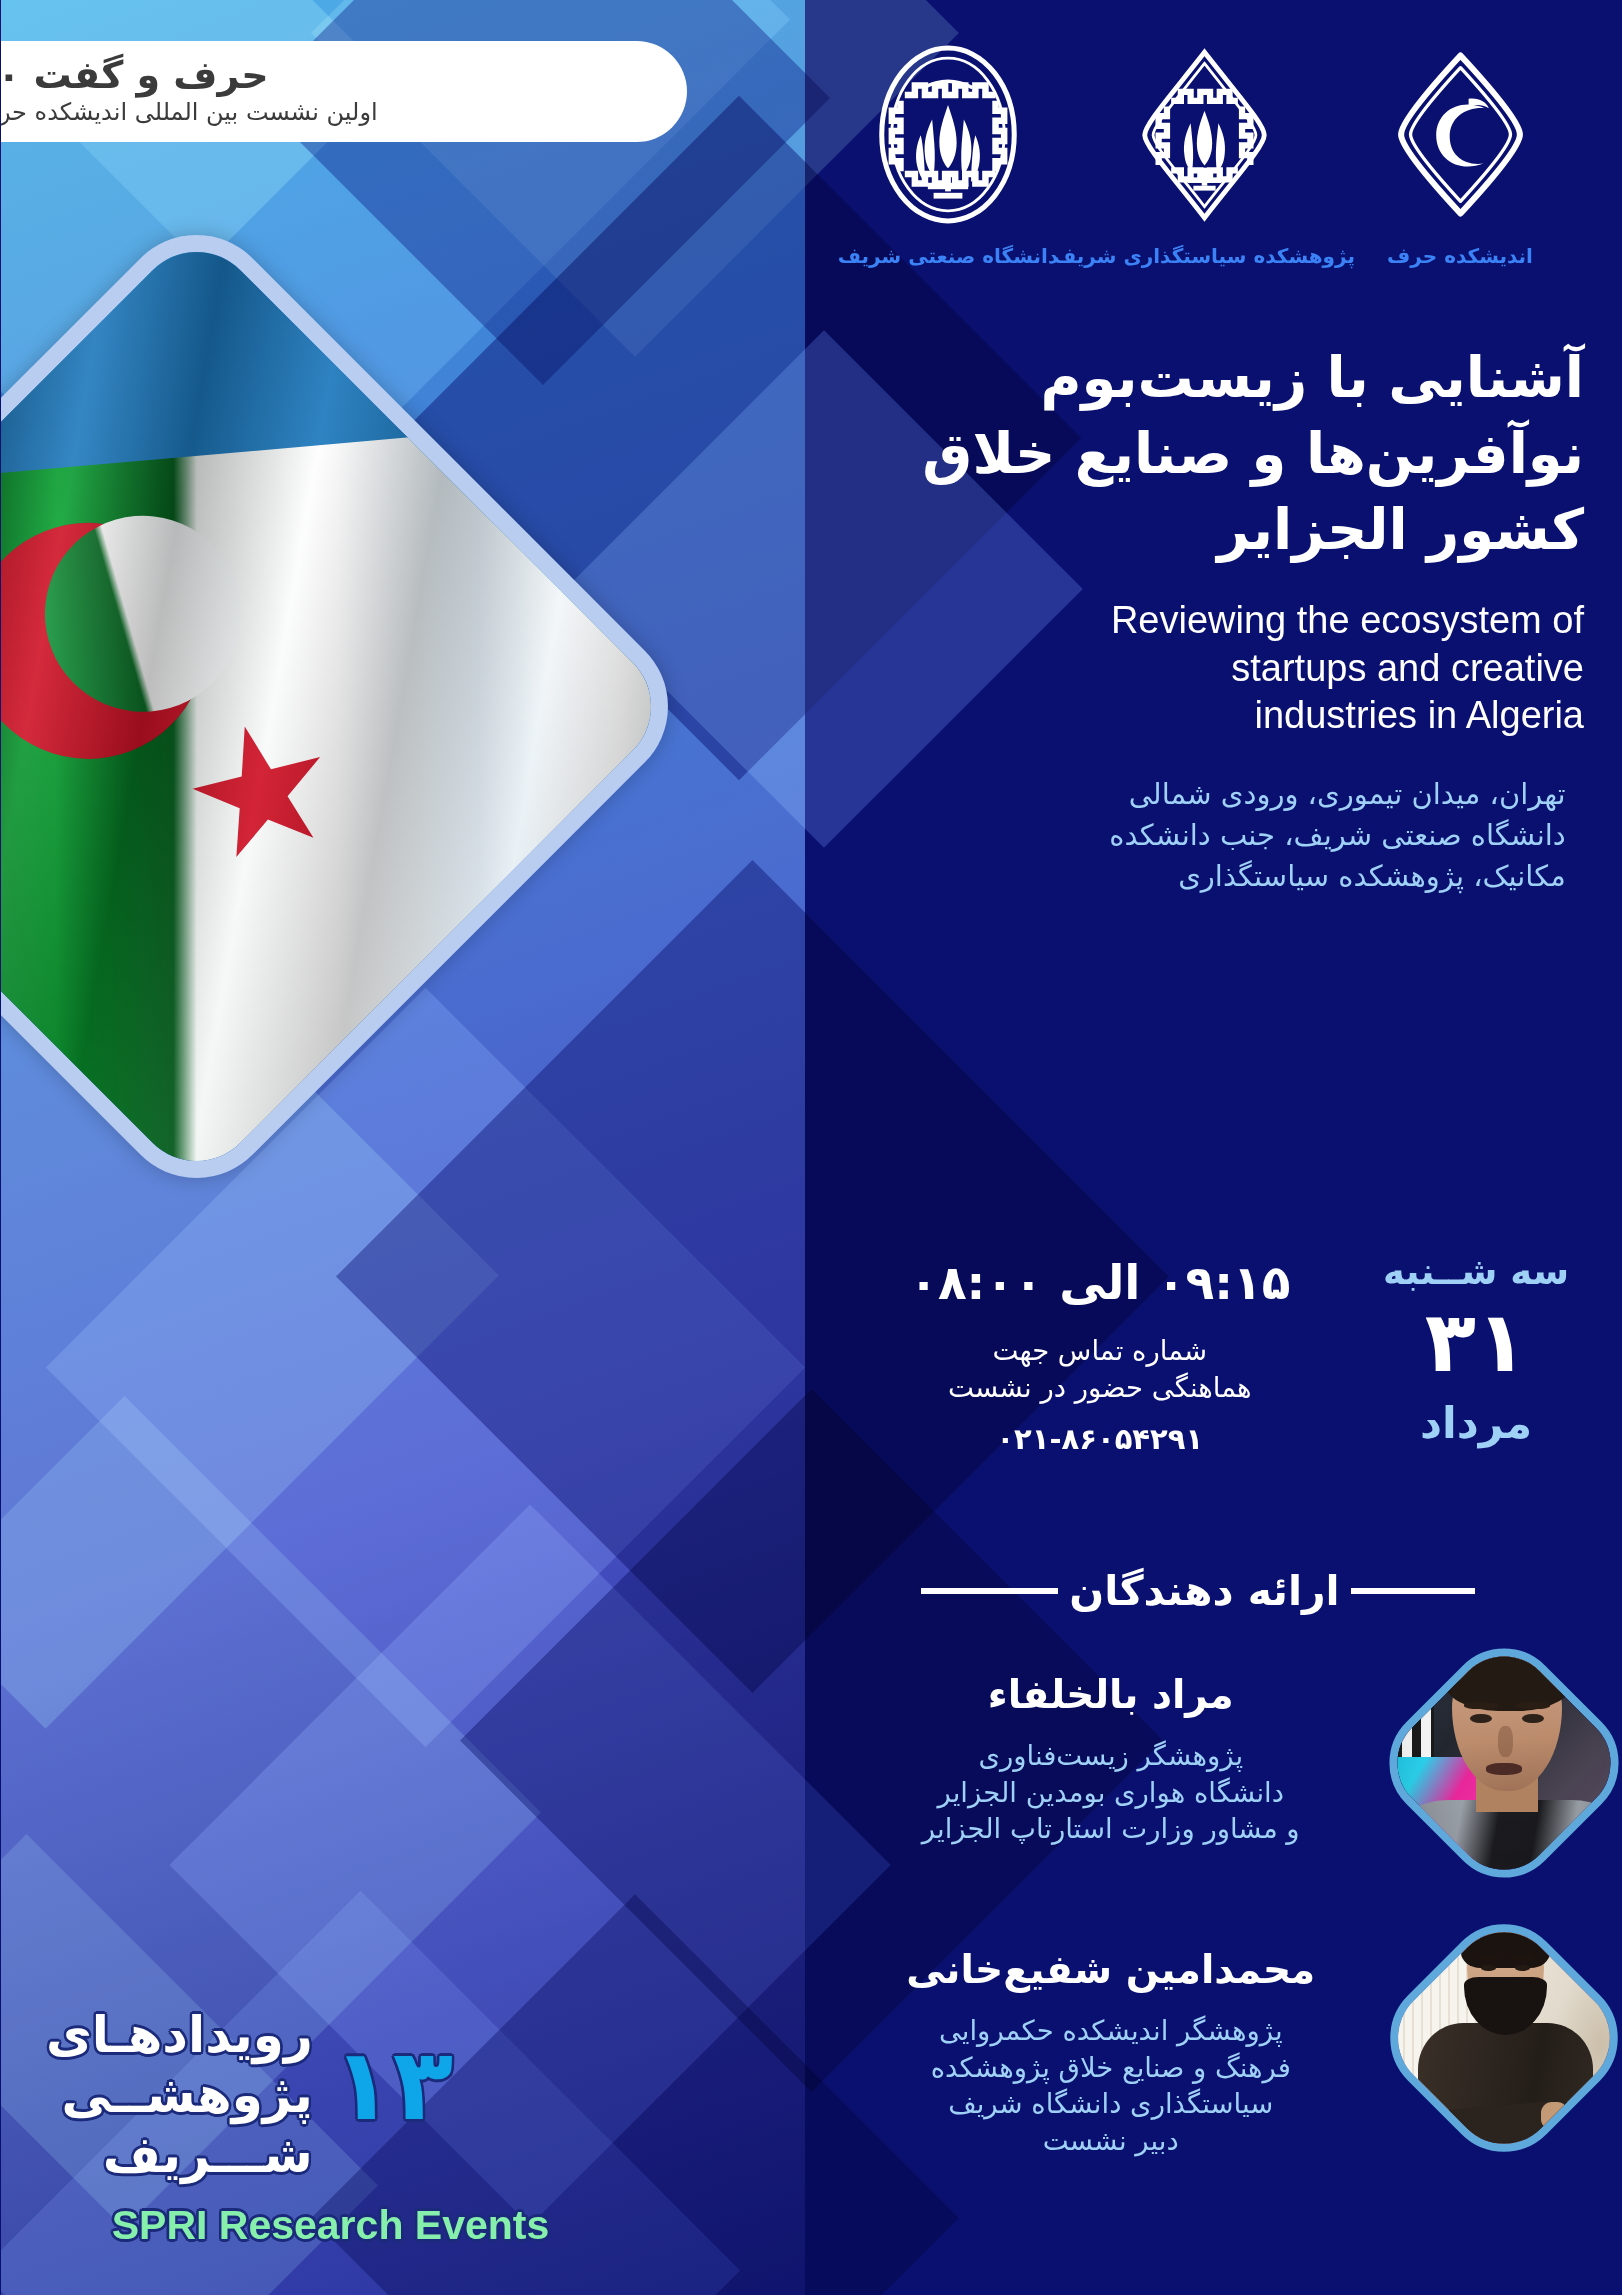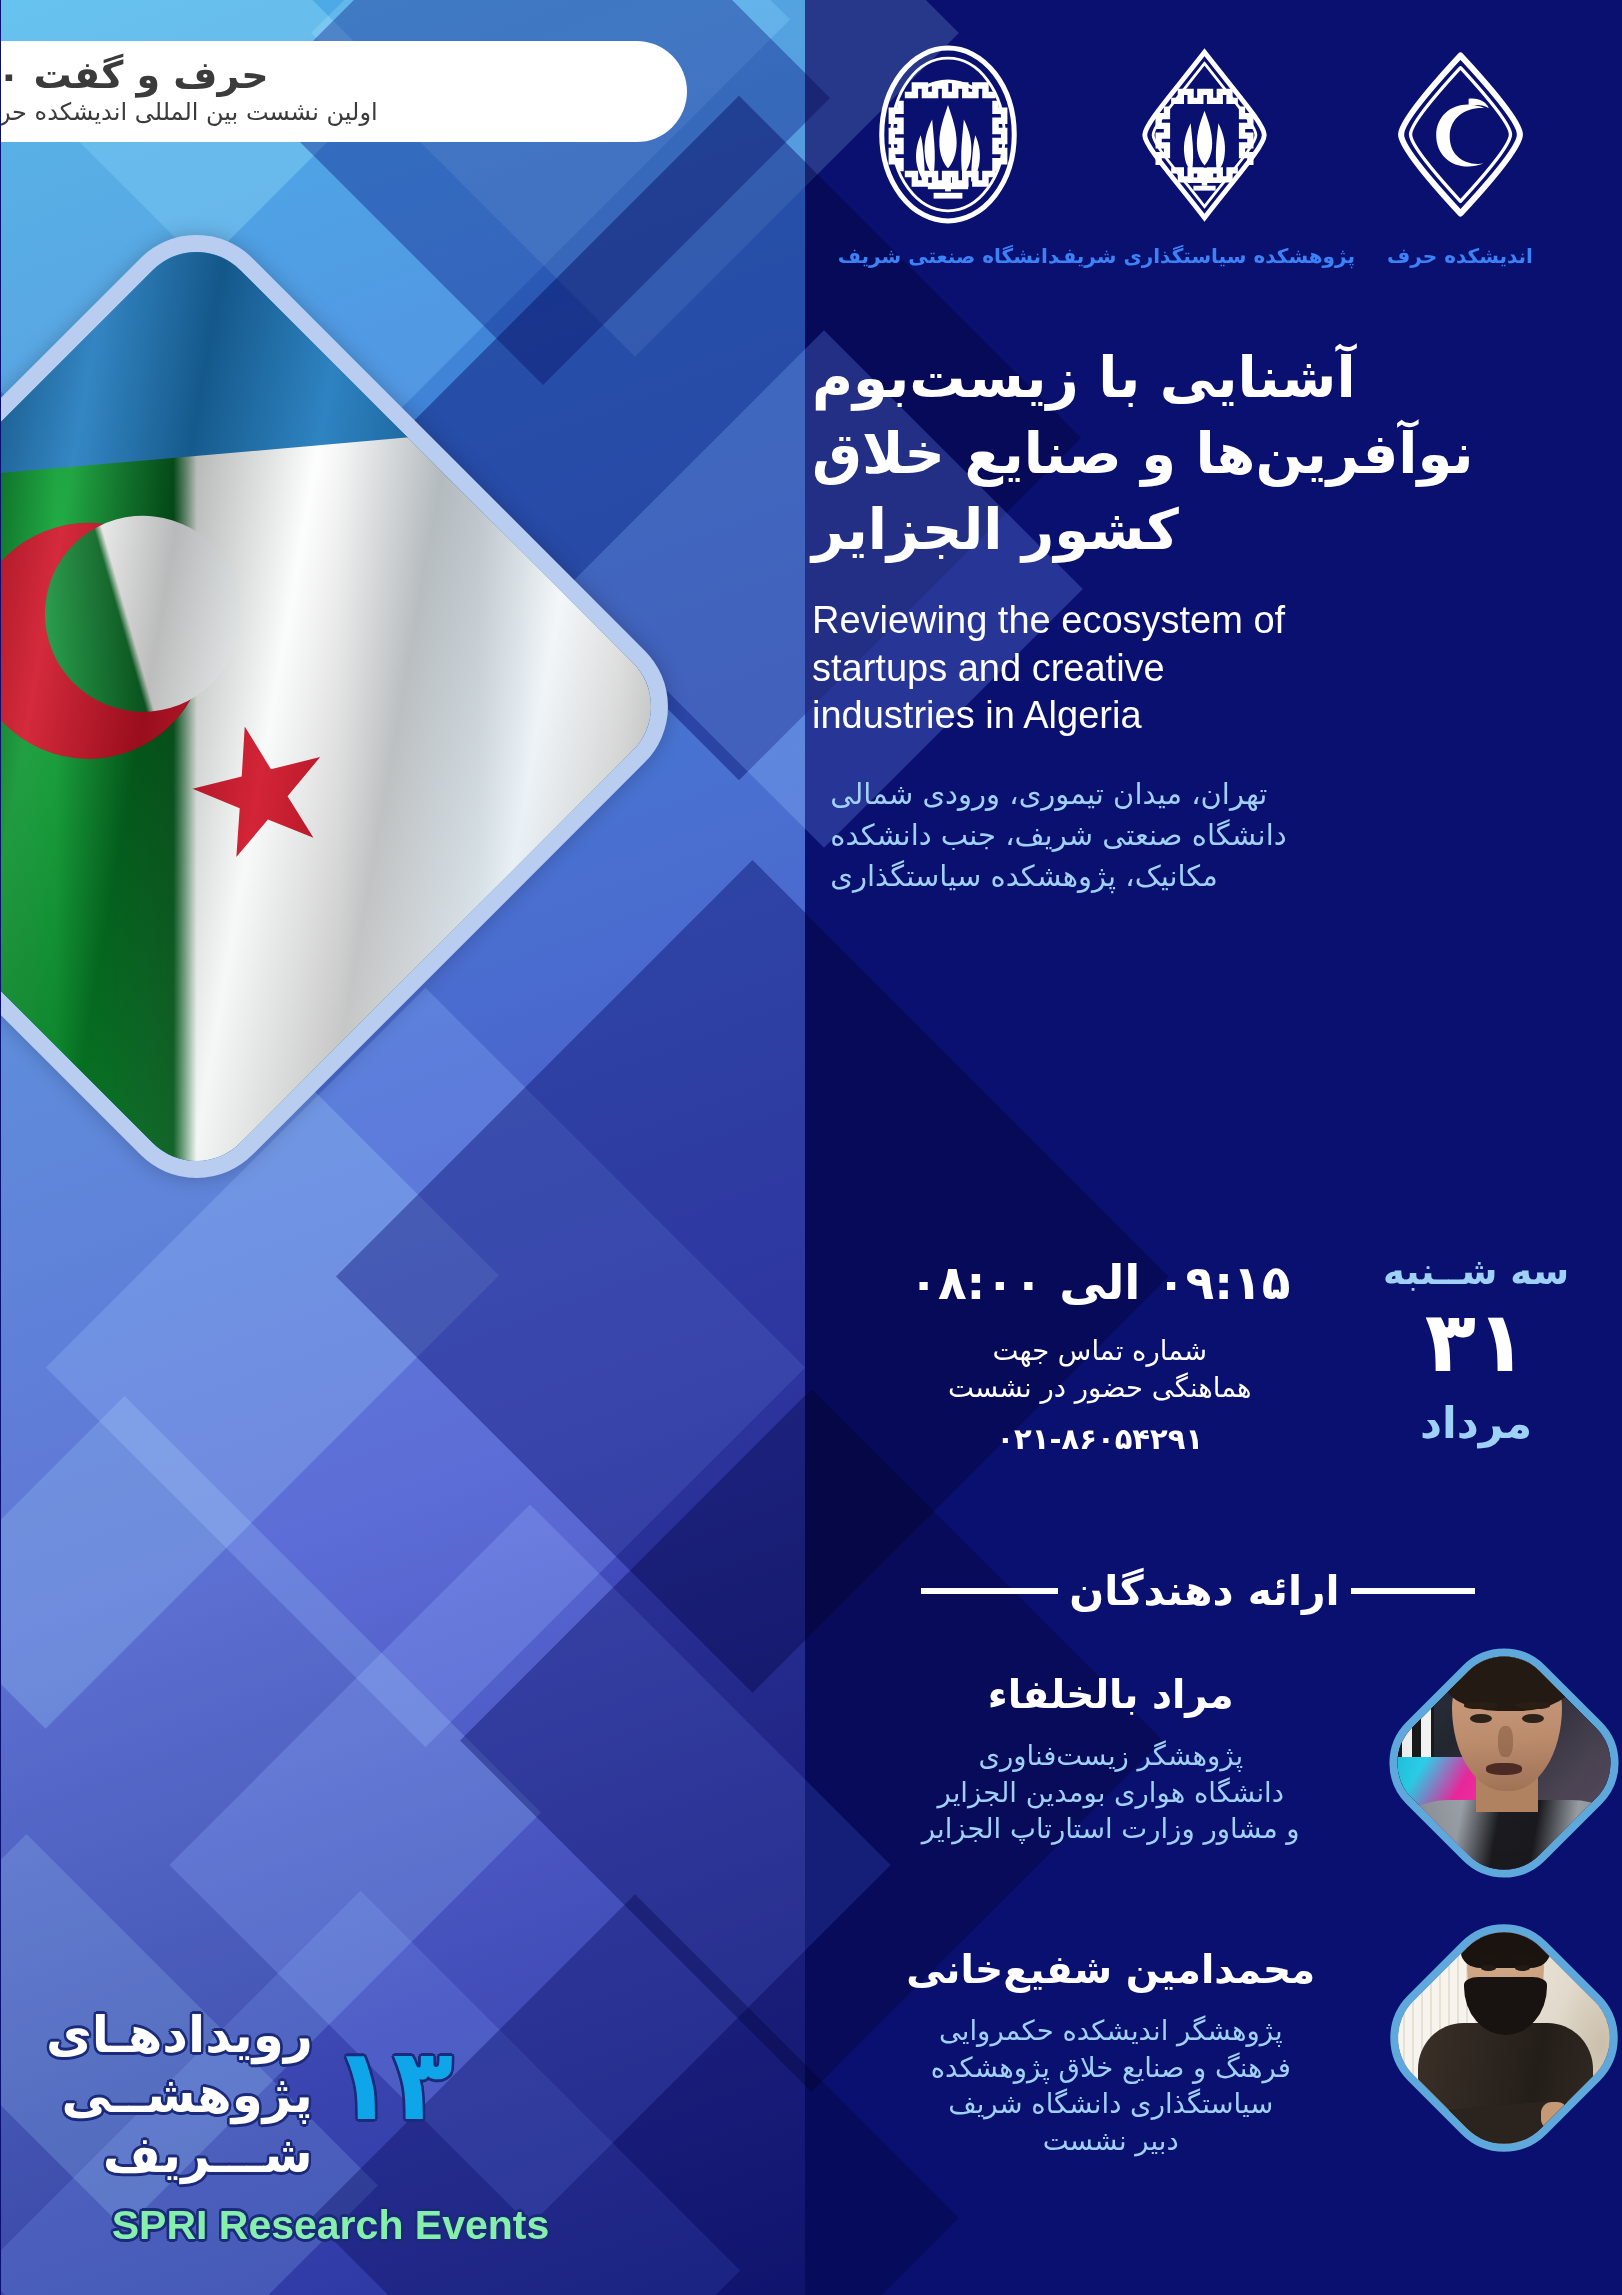--- a/index.html
+++ b/index.html
@@ -103,21 +103,21 @@
   }
   .star {
     position:absolute; left:56%; top:58%; width:137px; height:137px;
     background:#cf1226; transform:translate(-50%,-50%) rotate(-14deg);
     clip-path:polygon(50% 0%,61% 35%,98% 35%,68% 57%,79% 91%,50% 70%,21% 91%,32% 57%,2% 35%,39% 35%);
   }
 
   
   .rcol {
     position:absolute; right:39px; top:340px; width:772px;
-    text-align:left; direction:rtl;
+    text-align:right; direction:rtl;
   }
   .ev-title {
     font-size:56px; font-weight:bold; color:#ffffff;
     line-height:1.36; letter-spacing:-0.7px;
   }
   .ev-title-en {
     margin-top:29px; font-size:38px; font-weight:500; color:#ffffff;
     line-height:1.25; direction:ltr; font-family:"Liberation Sans",sans-serif;
   }
   .ev-addr {

